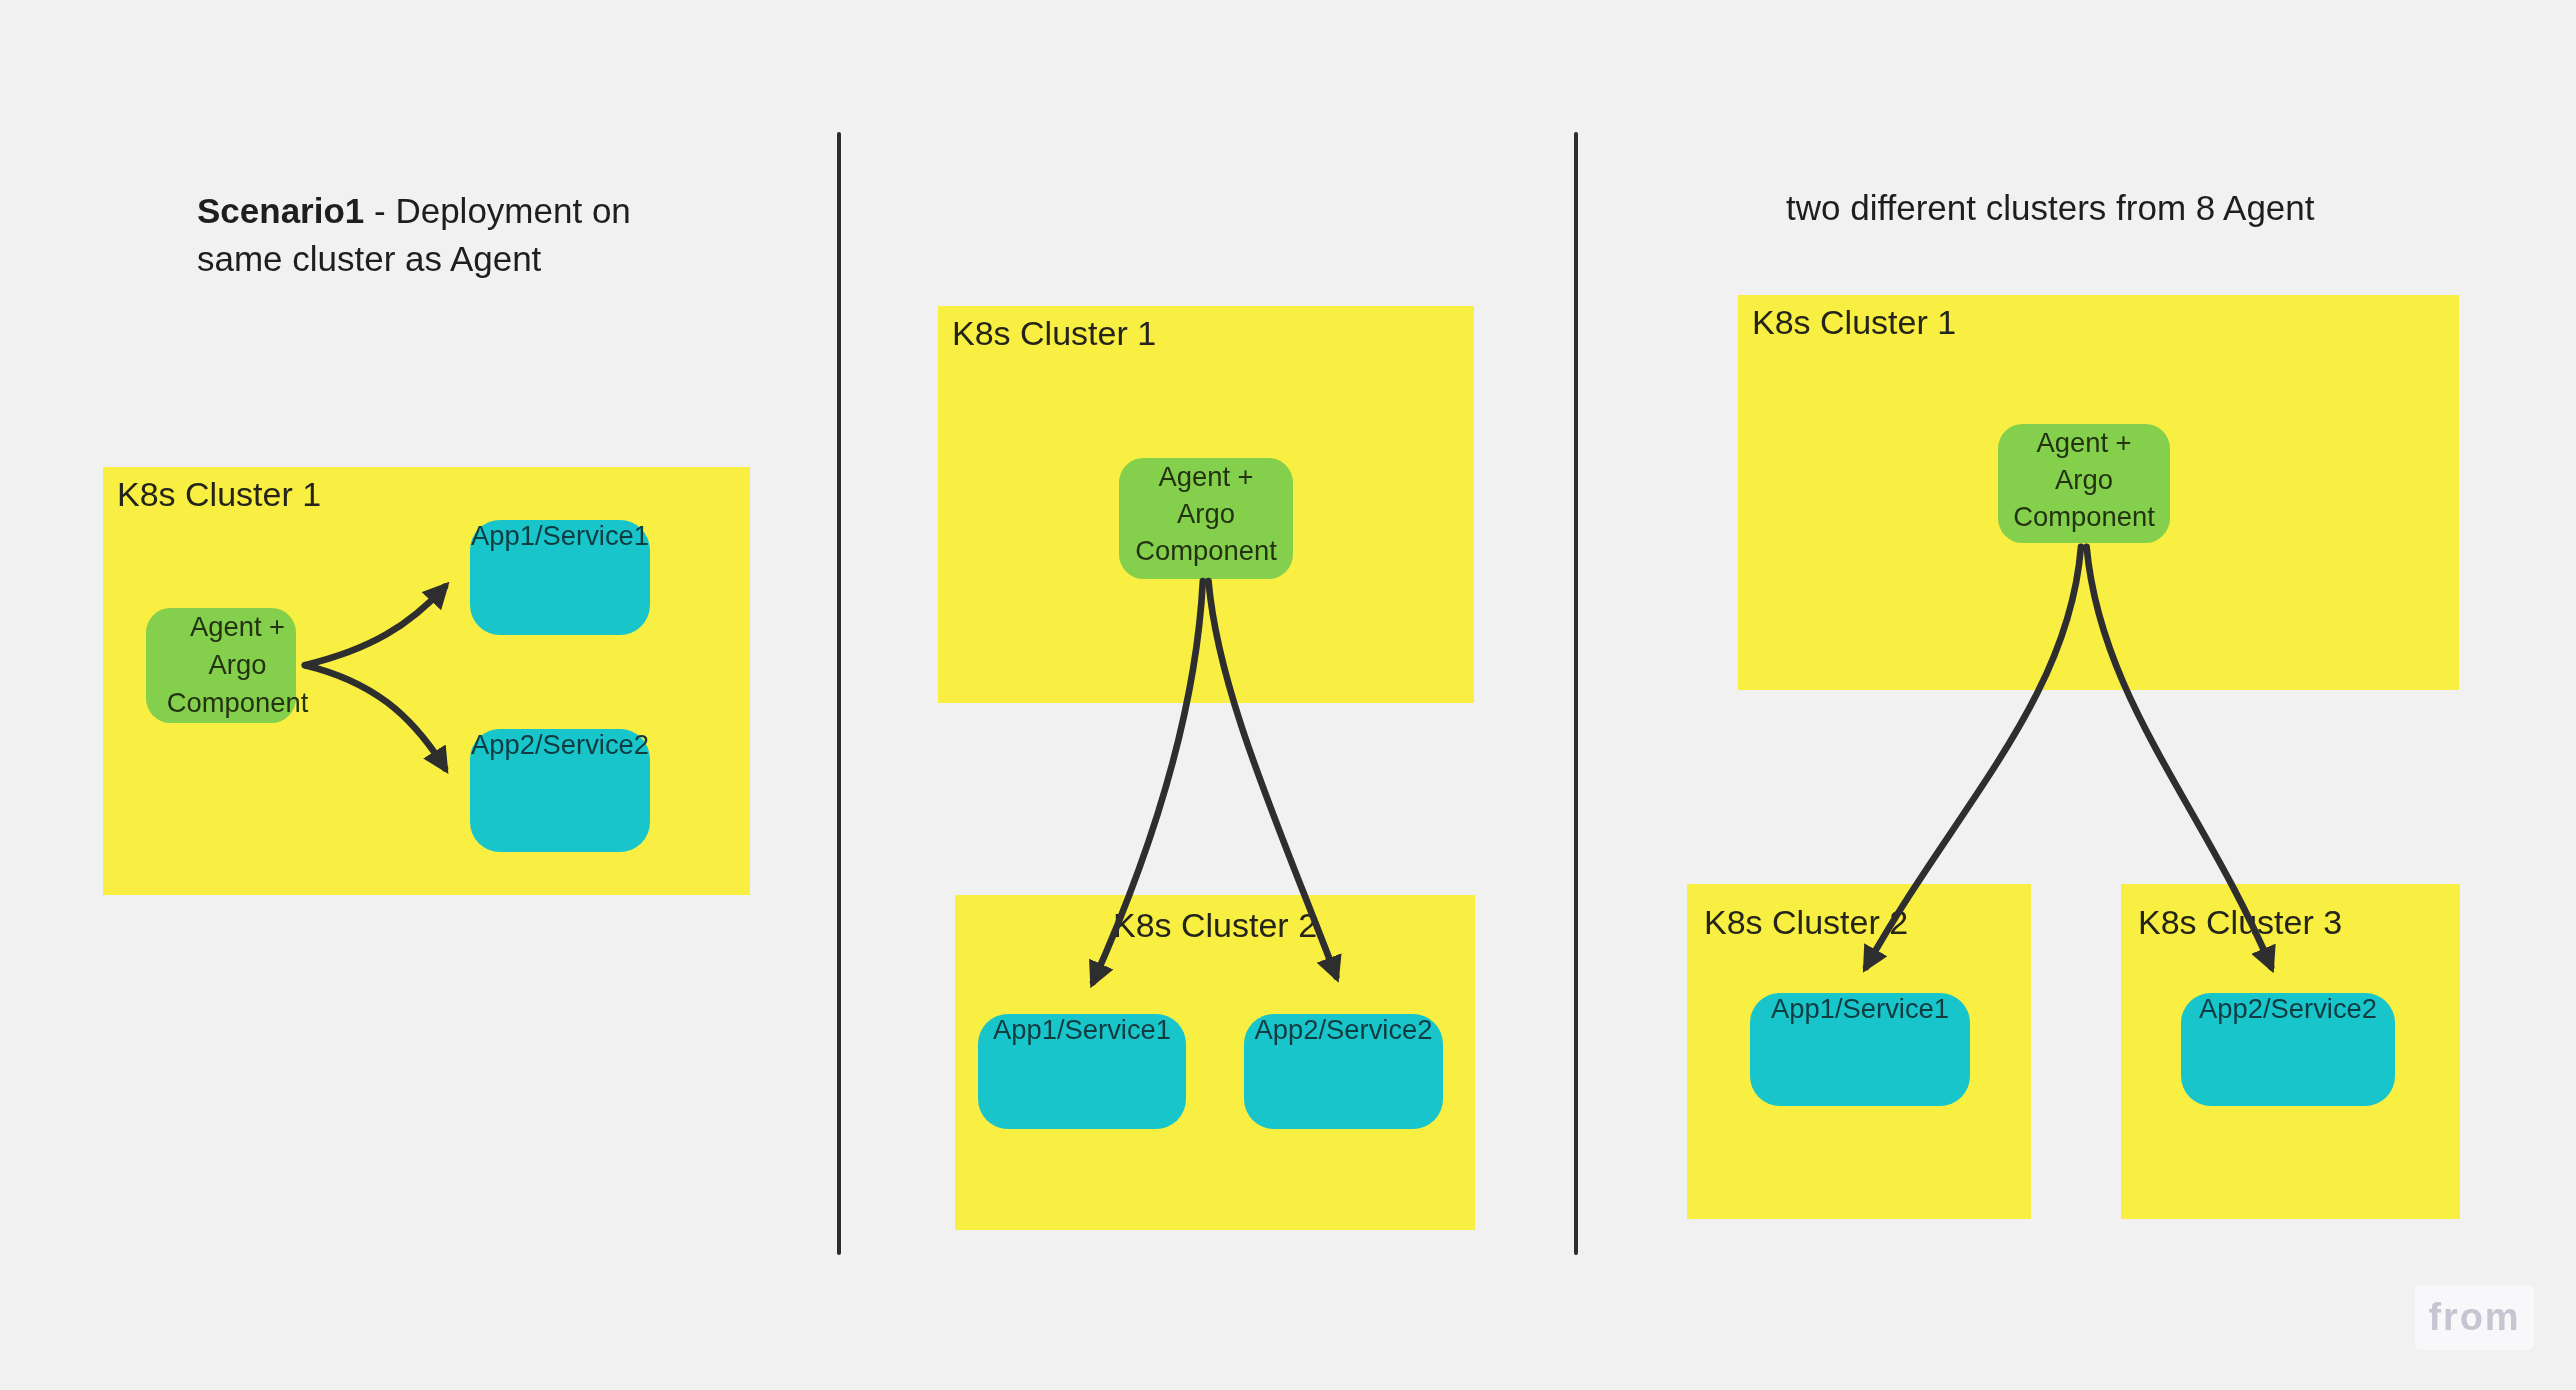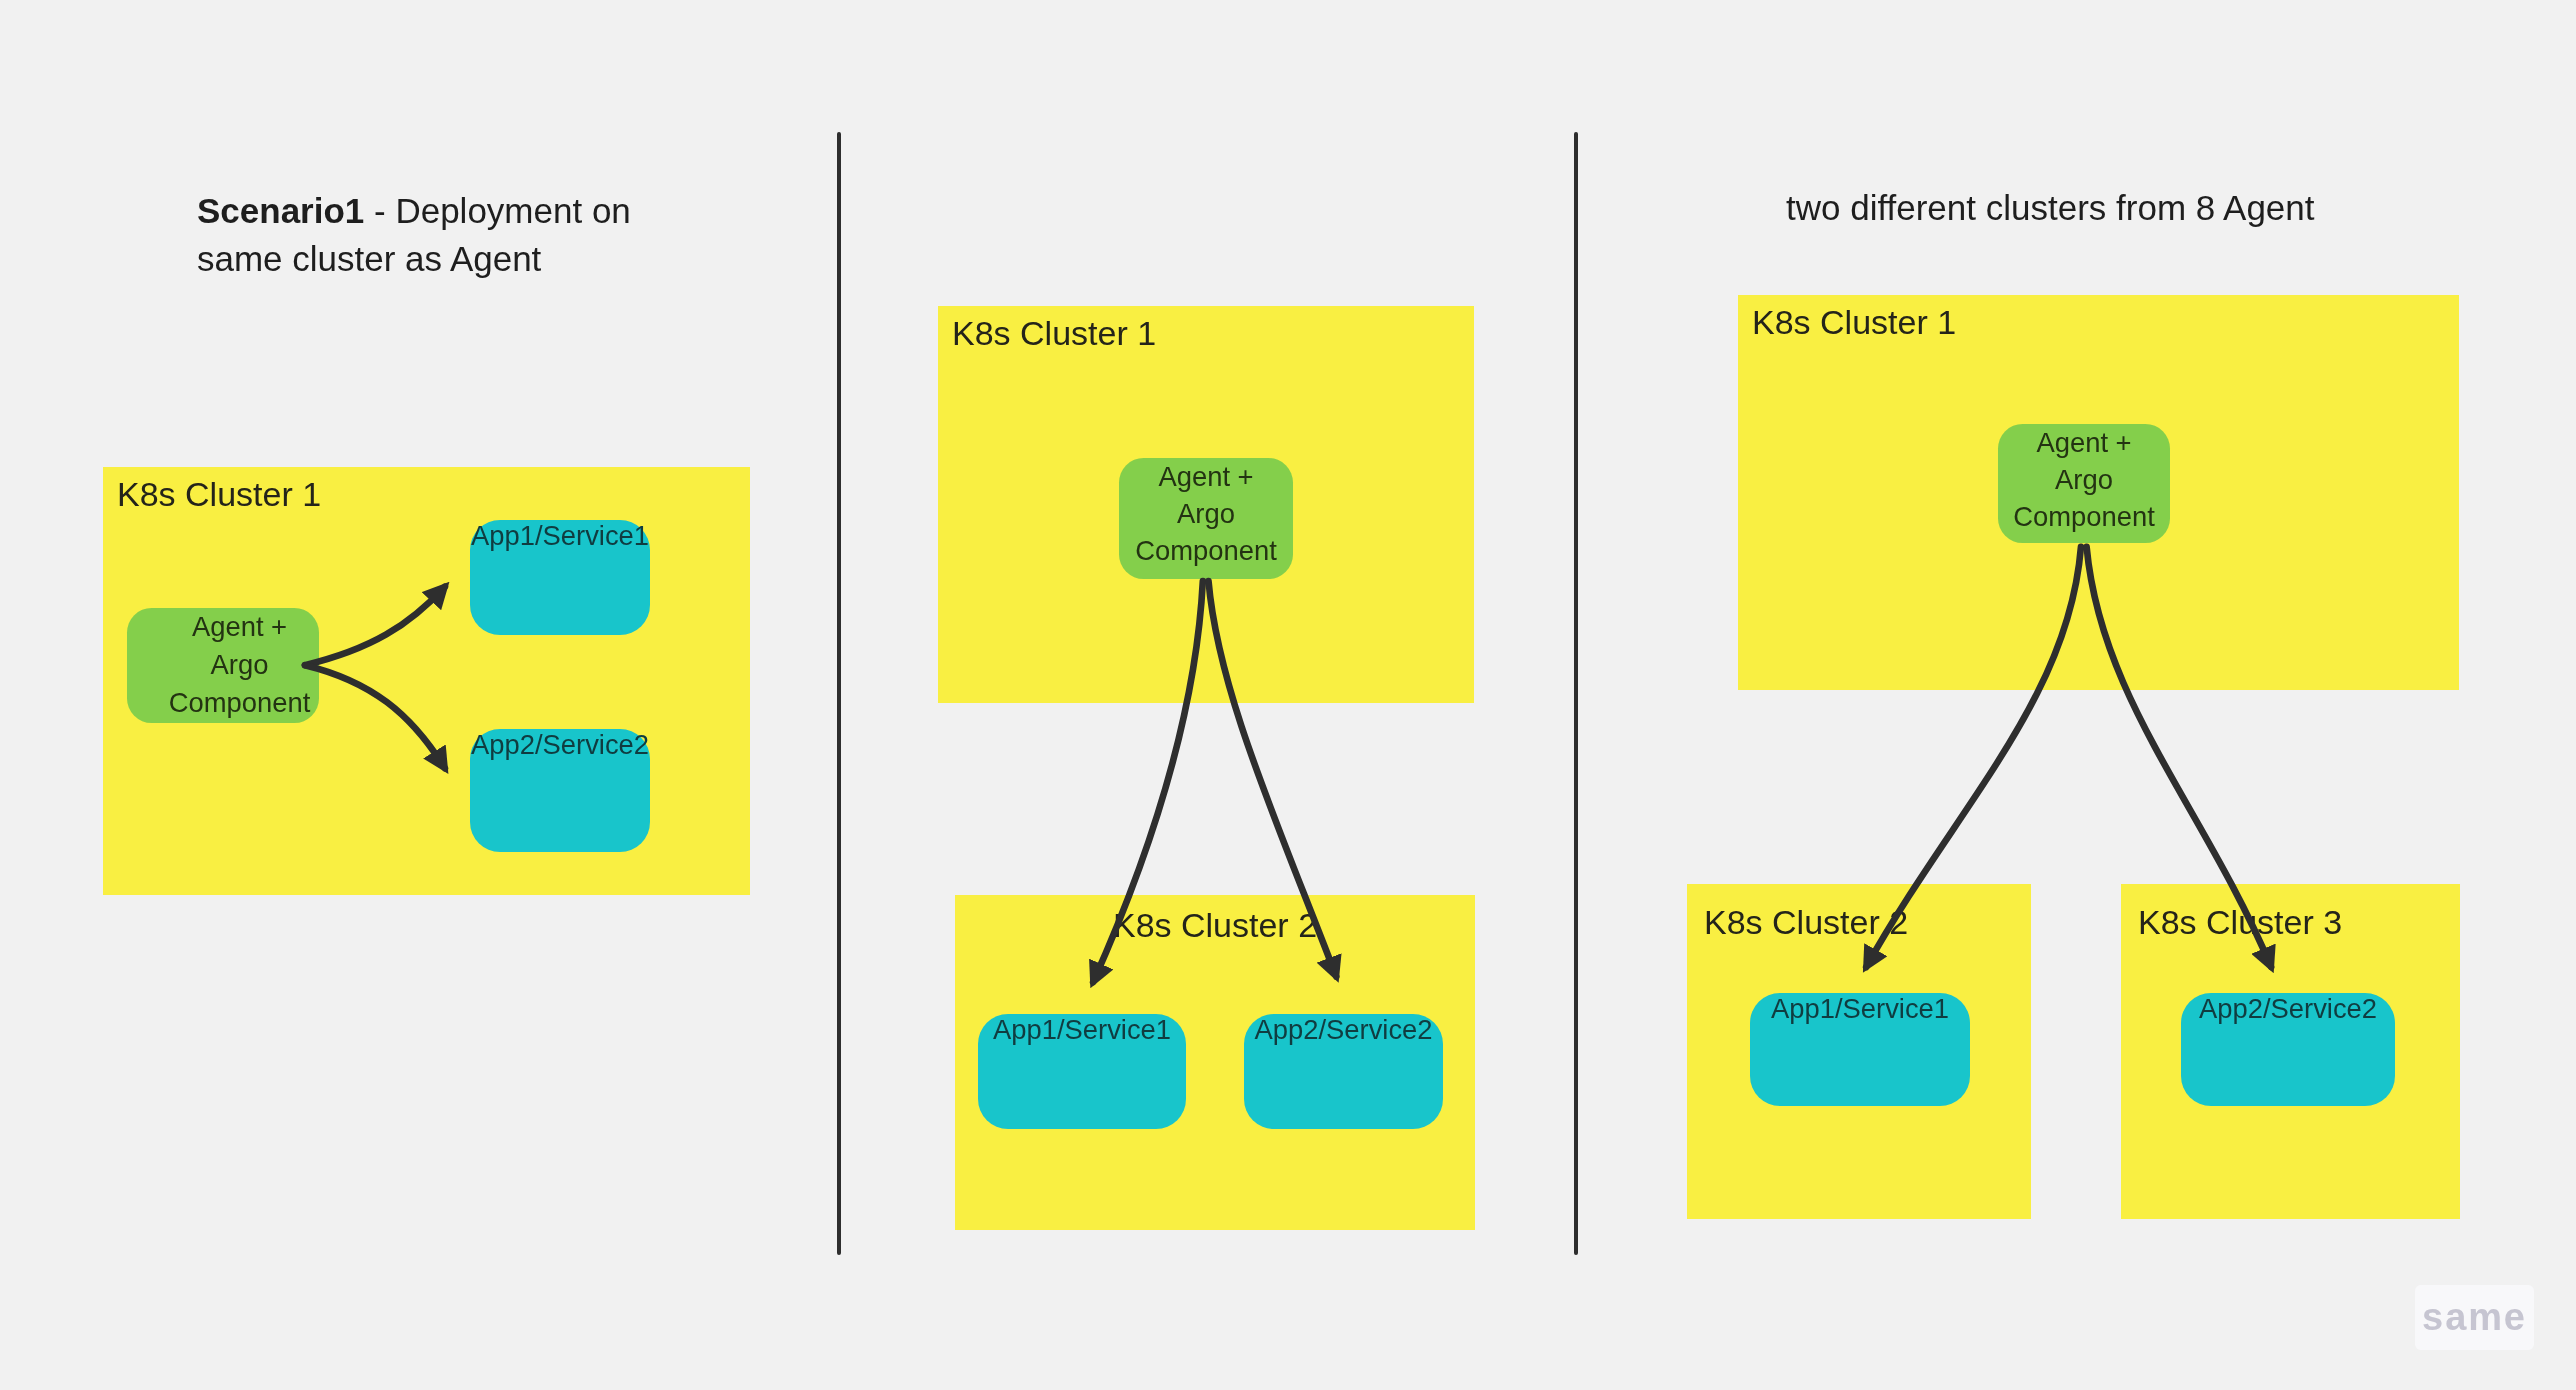--- a/index.html
+++ b/index.html
@@ -67,21 +67,21 @@
     text-align:center;
   }
   .node.agent {
     background:var(--agent_fill); color:var(--agent_text);
     border-radius:24.6px; font-size:27.4px; line-height:38px;
   }
   .node.app {
     background:var(--app_fill); color:var(--app_text);
     border-radius:30px; font-size:27.4px; line-height:32px;
   }
-  #s1-agent { left:127px; top:608px; width:192px; height:115px;padding-left:33px; }
+  #s1-agent { left:146px; top:608px; width:150px; height:115px;padding-left:33px; }
   #s1-app1  { left:470px; top:520px; width:180px; height:115px; }
   #s1-app2  { left:470px; top:729px; width:180px; height:123px; }
 
   #s2-agent { left:1119px; top:458px; width:174px; height:121px; line-height:37px; }
   #s2-app1  { left:978px; top:1014px; width:208px; height:115px; }
   #s2-app2  { left:1244px; top:1014px; width:199px; height:115px; }
 
   #s3-agent { left:1998px; top:424px; width:172px; height:119px; line-height:37px; }
   #s3-app1  { left:1750px; top:993px; width:220px; height:113px; }
   #s3-app2  { left:2181px; top:993px; width:214px; height:113px; }
@@ -187,17 +187,17 @@
     <path d="M 322 703 C 392 720 434 754 470 812" marker-end="url(#ah)"></path>
 
     <path d="M 1271 614 C 1265 730 1230 870 1155 1038" marker-end="url(#ah)"></path>
     <path d="M 1277 614 C 1287 730 1348 865 1412 1032" marker-end="url(#ah)"></path>
 
     <path d="M 2199 578 C 2186 740 2065 855 1972 1022" marker-end="url(#ah)"></path>
     <path d="M 2205 578 C 2220 740 2330 855 2400 1022" marker-end="url(#ah)"></path>
   </svg>
 
   <div class="watermark-box">
-    <span class="watermark-text">same</span>
+    <span class="watermark-text">from</span>
   </div>
 
 </div>
 
 
 </body></html>

